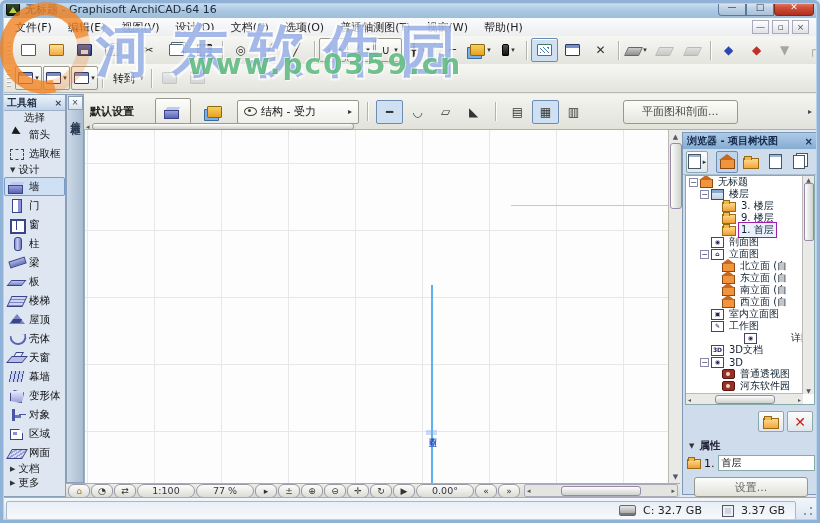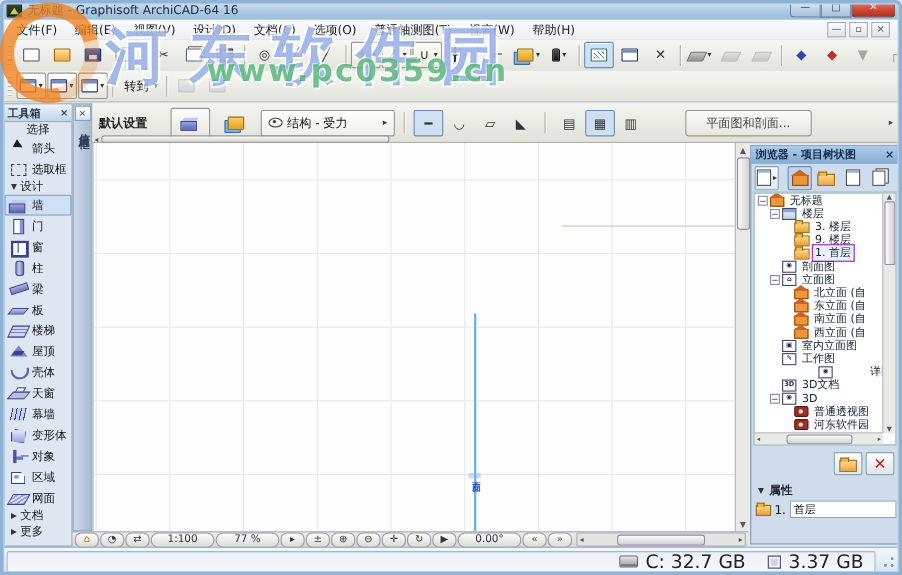--- a/index.html
+++ b/index.html
@@ -197,21 +197,21 @@
   .redx{color:#c42010;font-size:14px;font-weight:bold;line-height:14px}
   .props-head{position:absolute;left:6px;top:306px;display:flex;gap:5px;align-items:center;font-size:10.5px;color:#223;font-weight:bold}
   .props-row{position:absolute;left:4px;top:322px;display:flex;align-items:center;gap:3px;width:128px}
   .props-field{flex:1;height:14px;background:#fff;border:1px solid #8aa;padding:0 3px;font-size:10px;display:flex;align-items:center}
   .settings-btn{position:absolute;left:11px;top:344px;width:112px;height:18px;border:1px solid #98988e;border-radius:3px;
     background:linear-gradient(#fcfcfa,#e2e2da);display:flex;align-items:center;justify-content:center;color:#666}
   
   .statusbar{left:0;top:497px;right:0;height:26px;background:linear-gradient(#f2f6fb,#d7e3f0);border-top:1px solid #9ab0c6;
     display:flex;align-items:center;padding:0 6px;box-sizing:border-box;z-index:6}
   .status-field{flex:1;height:17px;border:1px solid #a8b8c8;background:linear-gradient(#e9eff6,#f6f9fc);border-radius:2px;
-    display:flex;align-items:center;justify-content:flex-end;gap:7px;padding:0 10px;color:#222;font-size:17px}
+    display:flex;align-items:center;justify-content:flex-end;gap:7px;padding:0 10px;color:#222;font-size:11px}
   .disk{width:15px;height:9px;background:linear-gradient(#e8e8e8,#9a9a9a);border:1px solid #667;border-radius:2px;box-shadow:inset 0 -2px 0 #777}
   .mem{width:10px;height:10px;background:#cdd5dd;border:1px solid #556;box-shadow:inset 0 0 0 2px #ecf0f4}
   .gripdots{width:12px;height:12px;margin-left:6px;background:
     radial-gradient(circle at 9px 3px,#89a 1.2px,transparent 1.5px),
     radial-gradient(circle at 9px 9px,#89a 1.2px,transparent 1.5px),
     radial-gradient(circle at 3px 9px,#89a 1.2px,transparent 1.5px)}
   
   .wm{position:absolute;z-index:60;pointer-events:none}
   .wm-logo{left:0px;top:2px;width:90px;height:92px;border-radius:50%;border:13px solid rgba(243,128,30,.78);
     border-right-color:rgba(243,128,30,.25);transform:rotate(30deg);box-sizing:border-box}
@@ -733,20 +733,21 @@
   </div>
   <div class="props-head">
     <span class="tbx-arrow">▼</span>
     <span>属性</span>
   </div>
   <div class="props-row">
     <span class="t-folder"></span>
     <span>1.</span>
     <span class="props-field">首层</span>
   </div>
+  <div class="settings-btn">设置...</div>
 </div>
 
 <div class="abs statusbar">
   <div class="status-field">
     <span class="disk"></span>
     <span>C: 32.7 GB</span>
     <span style="width:6px"></span>
     <span class="mem"></span>
     <span>3.37 GB</span>
   </div>

